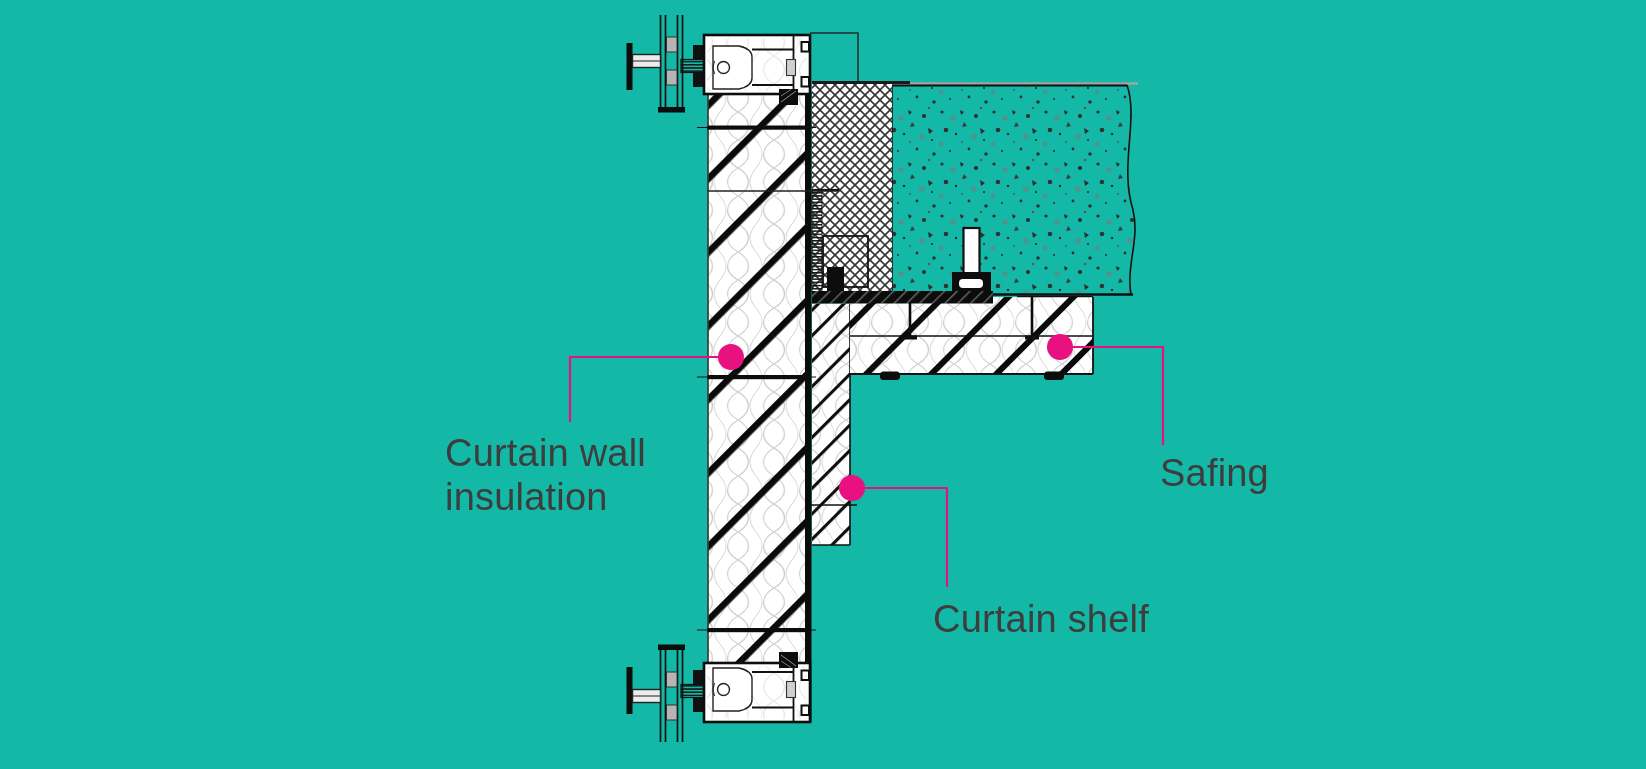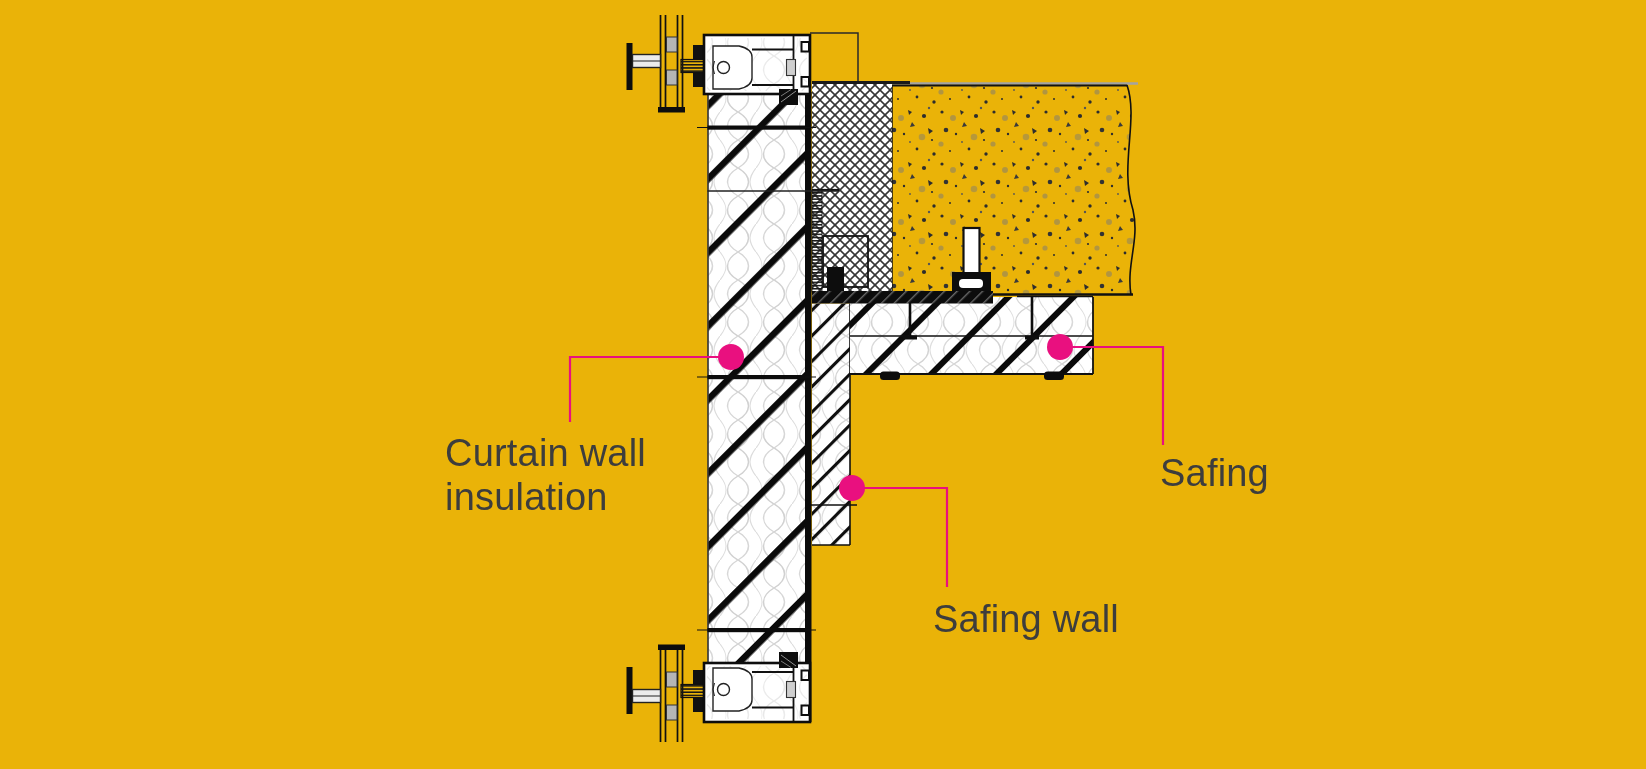--- a/index.html
+++ b/index.html
@@ -1,17 +1,17 @@
 <!DOCTYPE html>
 <html><head>
 <meta charset="utf-8">
 <style>
   html,body{margin:0;padding:0;background:#ffffff;}
   #stage{
-    position:relative;width:1646px;height:769px;background:#eab308;overflow:hidden;
+    position:relative;width:1646px;height:769px;background:#14b8a6;overflow:hidden;
     font-family:"Liberation Sans", sans-serif;
   }
   #drawing{position:absolute;left:0;top:0;}
   .lbl{
     position:absolute;
     font-family:"Liberation Sans", sans-serif;
     font-weight:300;
     font-size:38px;
     line-height:1.16;
     color:#3d3d3d;
@@ -216,15 +216,15 @@
     <circle cx="1060" cy="347" r="13" stroke="none" fill="#e9107f"></circle>
     <polyline points="852,488 947,488 947,587" stroke-width="2.2" stroke="#e9107f"></polyline>
     <circle cx="852" cy="488" r="13" stroke="none" fill="#e9107f"></circle>
   </g>
 </svg>
 
 <div class="lbl wrap" style="left:445px;top:431px;width:240px;">Curtain wall insulation</div>
 
 <div class="lbl" style="left:1160px;top:451px;">Safing</div>
 
-<div class="lbl" style="left:933px;top:597px;">Safing wall</div>
+<div class="lbl" style="left:933px;top:597px;">Curtain shelf</div>
 
 </div>
 
 </body></html>

